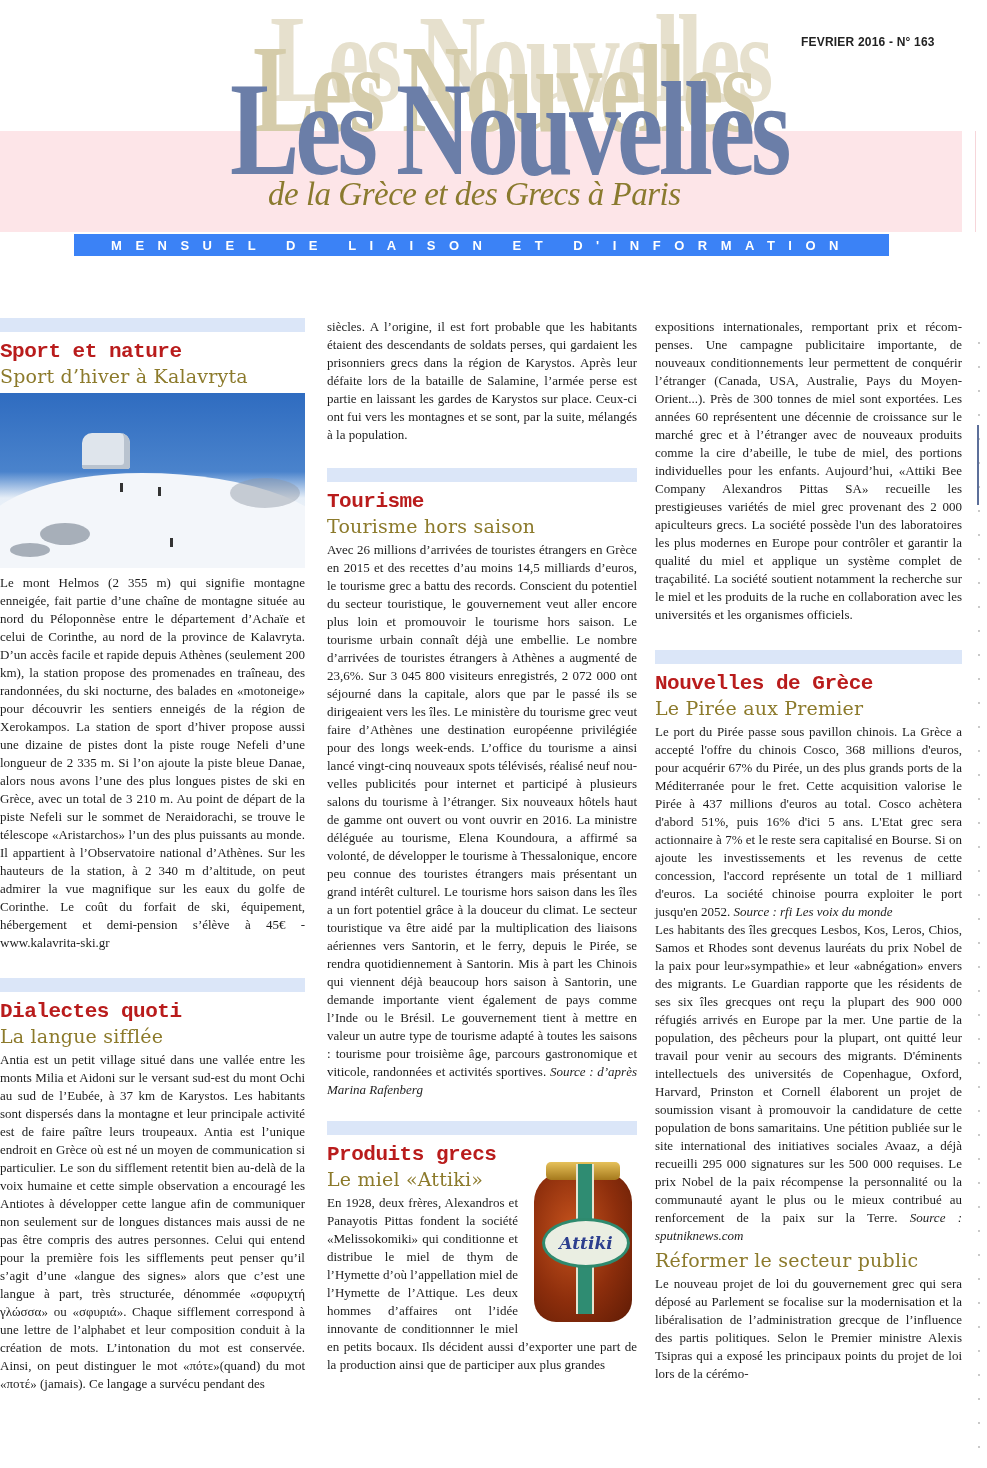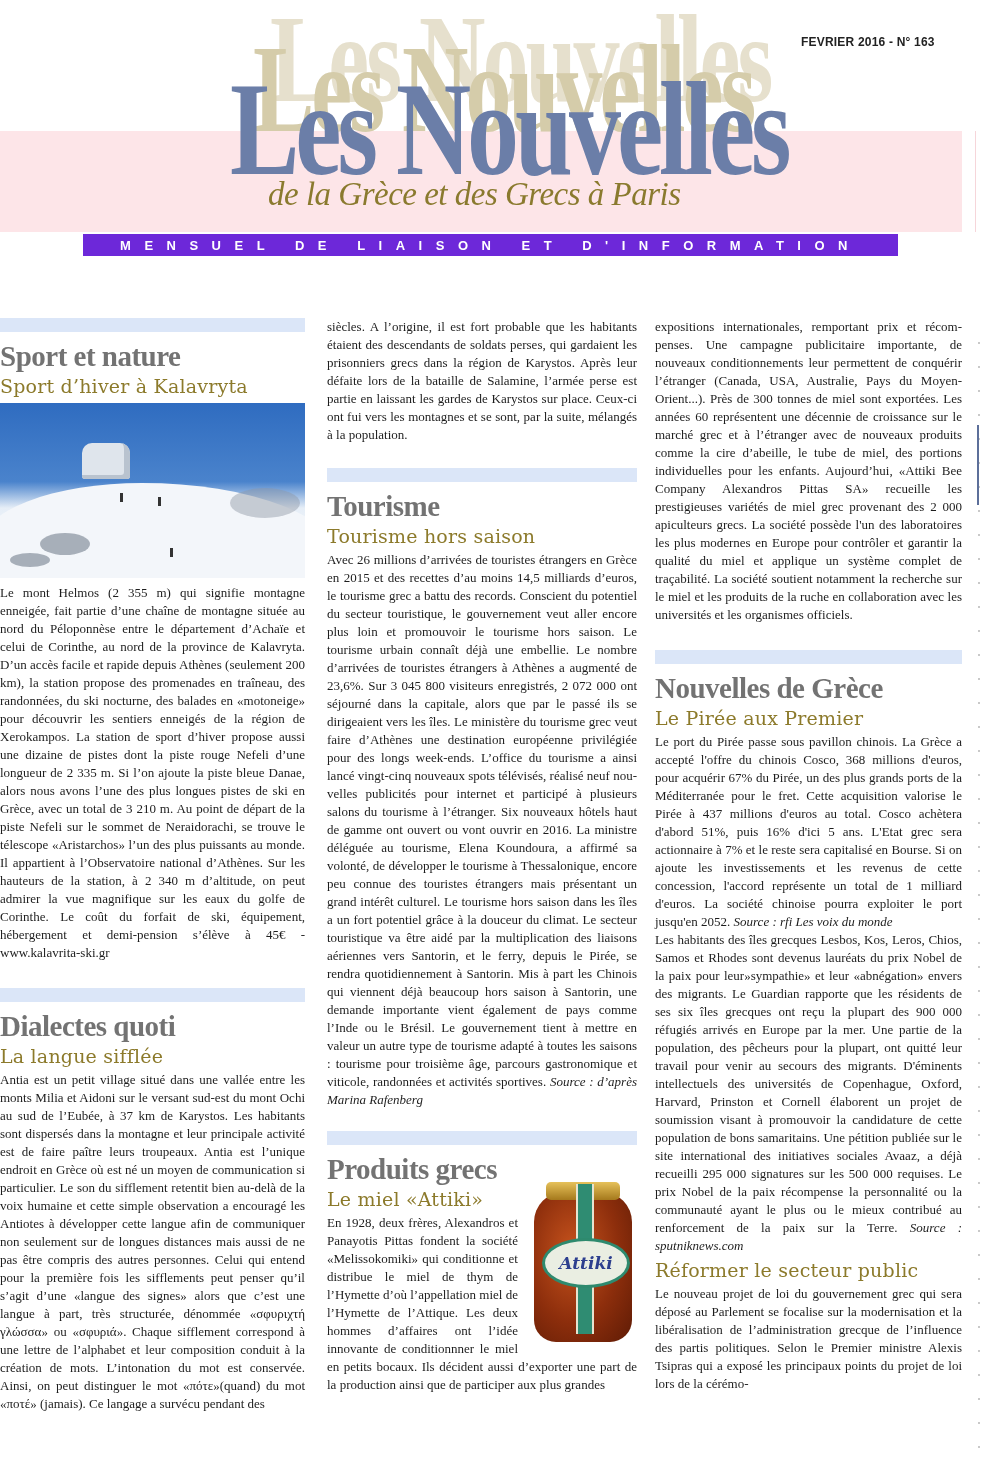--- a/index.html
+++ b/index.html
@@ -6,31 +6,31 @@
   body { width:987px; height:1468px; position:relative; overflow:hidden; font-family:"Liberation Serif","DejaVu Serif",serif; color:#1d1d1d; }
 
   
   .pink-band { position:absolute; left:0; top:131px; width:962px; height:101px; background:#fde5e8; }
   .pink-edge { position:absolute; left:975px; top:131px; width:1px; height:101px; background:#f6d6da; }
   .title-ghost1 { position:absolute; left:270px; top:-12px; font-family:"Liberation Serif","DejaVu Serif",serif; font-weight:bold; font-size:92px; letter-spacing:-3px; color:#e6e0cd; transform:scaleY(1.35); transform-origin:top left; white-space:nowrap; }
   .title-ghost2 { position:absolute; left:253px; top:18px; font-family:"Liberation Serif","DejaVu Serif",serif; font-weight:bold; font-size:92px; letter-spacing:-3px; color:#d5ccaa; transform:scaleY(1.35); transform-origin:top left; white-space:nowrap; }
   .title-main { position:absolute; left:230px; top:52px; font-family:"Liberation Serif","DejaVu Serif",serif; font-weight:bold; font-size:104px; letter-spacing:-4px; color:#6b7ea8; transform:scaleY(1.28); transform-origin:top left; white-space:nowrap; }
   .subtitle-script { position:absolute; left:268px; top:176px; font-family:Liberation Serif, serif; font-style:italic; font-size:33px; color:#8a7a2e; white-space:nowrap; letter-spacing:-0.5px; }
   .issue { position:absolute; left:801px; top:35px; font-family:"Liberation Sans","DejaVu Sans",sans-serif; font-weight:bold; font-size:12px; color:#222; letter-spacing:0.2px; white-space:nowrap; }
-  .tagline-bar { position:absolute; left:83px; top:234px; width:815px; height:22px; background:#6d28d9; display:flex; align-items:center; justify-content:center; }
+  .tagline-bar { position:absolute; left:74px; top:234px; width:815px; height:22px; background:#3b82f6; display:flex; align-items:center; justify-content:center; }
   .tagline-bar span { font-family:"Liberation Sans","DejaVu Sans",sans-serif; font-weight:bold; font-size:13px; color:#ffffff; letter-spacing:13.5px; white-space:nowrap; }
 
   
   .col { position:absolute; top:318px; }
   .c1 { left:0; width:305px; }
   .c2 { left:327px; width:310px; }
   .c3 { left:655px; width:307px; }
 
   .rule { height:14px; background:#dbe6f8; }
-  .section { font-family:Liberation Serif, serif; font-weight:bold; font-size:29px; color:#737373; margin:8px 0 2px 0; letter-spacing:-0.5px; white-space:nowrap; }
+  .section { font-family:Liberation Mono, monospace; font-weight:bold; font-size:21px; color:#b91c1c; margin:8px 0 2px 0; letter-spacing:-0.5px; white-space:nowrap; }
   .headline { font-family:"DejaVu Serif","Liberation Serif",serif; font-weight:normal; font-size:19px; color:#8c7a2b; margin:2px 0 4px 0; white-space:nowrap; letter-spacing:0.2px; }
   p { margin:0; font-size:13px; line-height:18px; text-align:justify; hyphens:manual; }
   .src { font-style:italic; }
 
   
   .ski-photo { width:305px; height:175px; position:relative; overflow:hidden; margin:6px 0 6px 0; background:linear-gradient(#2f6cc0 0%, #4a83cc 45%, #e6eef7 60%, #ffffff 100%); }
   .ski-photo .slope { position:absolute; left:-20px; top:80px; width:360px; height:140px; background:#f3f6fa; border-radius:45% 55% 0 0; }
   .ski-photo .dome { position:absolute; left:82px; top:40px; width:48px; height:36px; background:#dfe5ec; border-radius:10px 10px 3px 3px; box-shadow:inset -6px -4px 0 #b9c3cf; }
   .ski-photo .rock { position:absolute; background:#8d97a3; border-radius:50%; opacity:0.75; }
   .ski-photo .skier { position:absolute; width:3px; height:9px; background:#333; }

